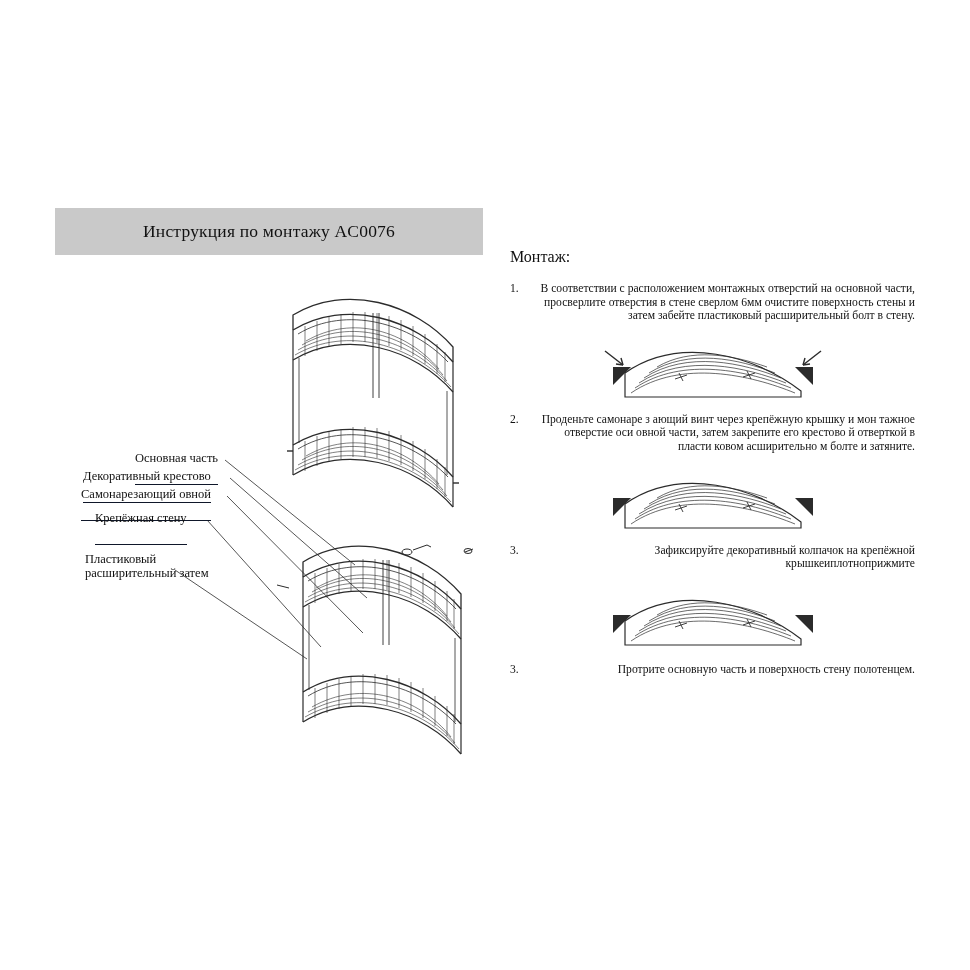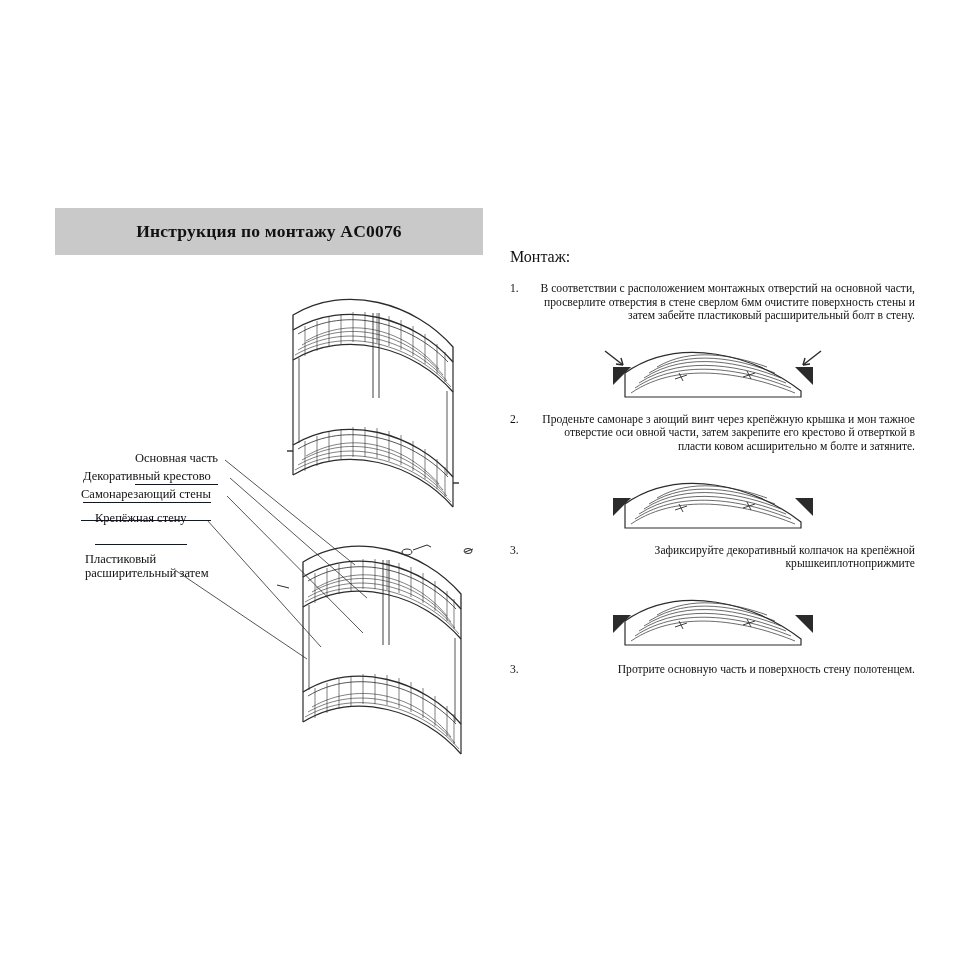--- a/index.html
+++ b/index.html
@@ -30,21 +30,21 @@
     top: 208px;
     width: 428px;
     height: 47px;
     background: #c9c9c9;
     display: flex;
     align-items: center;
     justify-content: center;
   }
   .title-bar .title-text {
     font-family: "Liberation Serif", serif;
-    font-weight: bold;
+    font-weight: normal;
     font-size: 17.5px;
     letter-spacing: 0.2px;
     color: #111;
     white-space: nowrap;
   }
 
   
   .left-col {
     position: absolute;
     left: 55px;
@@ -274,21 +274,21 @@
           <path d="M175 223 L312 343"></path>
           <path d="M172 241 L308 378"></path>
           <path d="M152 265 L266 392"></path>
           <path d="M120 315 L252 404"></path>
         </g>
       </g>
     </svg>
 
     <div class="callout underline" style="left:80px; top:196px;">Основная часть</div>
     <div class="callout underline" style="left:28px; top:214px;">Декоративный крестово</div>
-    <div class="callout underline" style="left:26px; top:232px;">Самонарезающий стены</div>
+    <div class="callout underline" style="left:26px; top:232px;">Самонарезающий овной</div>
     <div class="callout underline" style="left:40px; top:256px;">Крепёжная стену</div>
     <div class="callout" style="left:30px; top:297px;">Пластиковый
 расширительный затем</div>
   </div>
 
   <div class="right-col">
 
     <div class="right-title">Монтаж:</div>
 
     <div class="step">
@@ -320,21 +320,21 @@
           <path d="M22 22 L40 36" stroke-width="1.4"></path>
             <path d="M40 36 L33 35 M40 36 L38 29" stroke-width="1.4"></path>
           <path d="M238 22 L220 36" stroke-width="1.4"></path>
             <path d="M220 36 L227 35 M220 36 L222 29" stroke-width="1.4"></path>
         </g>
       </svg>
     </div>
 
     <div class="step">
       <span class="step-num">2.</span>
-      <span class="step-text">Проденьте самонаре з ающий винт через крепёжную крышка и мон тажное отверстие оси овной части, затем закрепите его крестово й отверткой в пласти ковом асширительно м болте и затяните.</span>
+      <span class="step-text">Проденьте самонаре з ающий винт через крепёжную крышку и мон тажное отверстие оси овной части, затем закрепите его крестово й отверткой в пласти ковом асширительно м болте и затяните.</span>
     </div>
     <div class="step-fig">
       <svg width="260" height="76" viewBox="0 0 260 76">
         <g stroke="#2b2b2b" fill="none" stroke-width="1">
           <path d="M42 68 L42 44 C96 6 172 26 218 62 L218 68 Z" stroke-width="1.2"></path>
           <g stroke-width="0.7">
             <path d="M48 64 C98 30 168 46 212 64"></path>
             <path d="M52 59 C100 27 166 42 208 59"></path>
             <path d="M56 54 C102 24 163 38 203 54"></path>
             <path d="M61 49 C104 21 160 34 198 49"></path>

